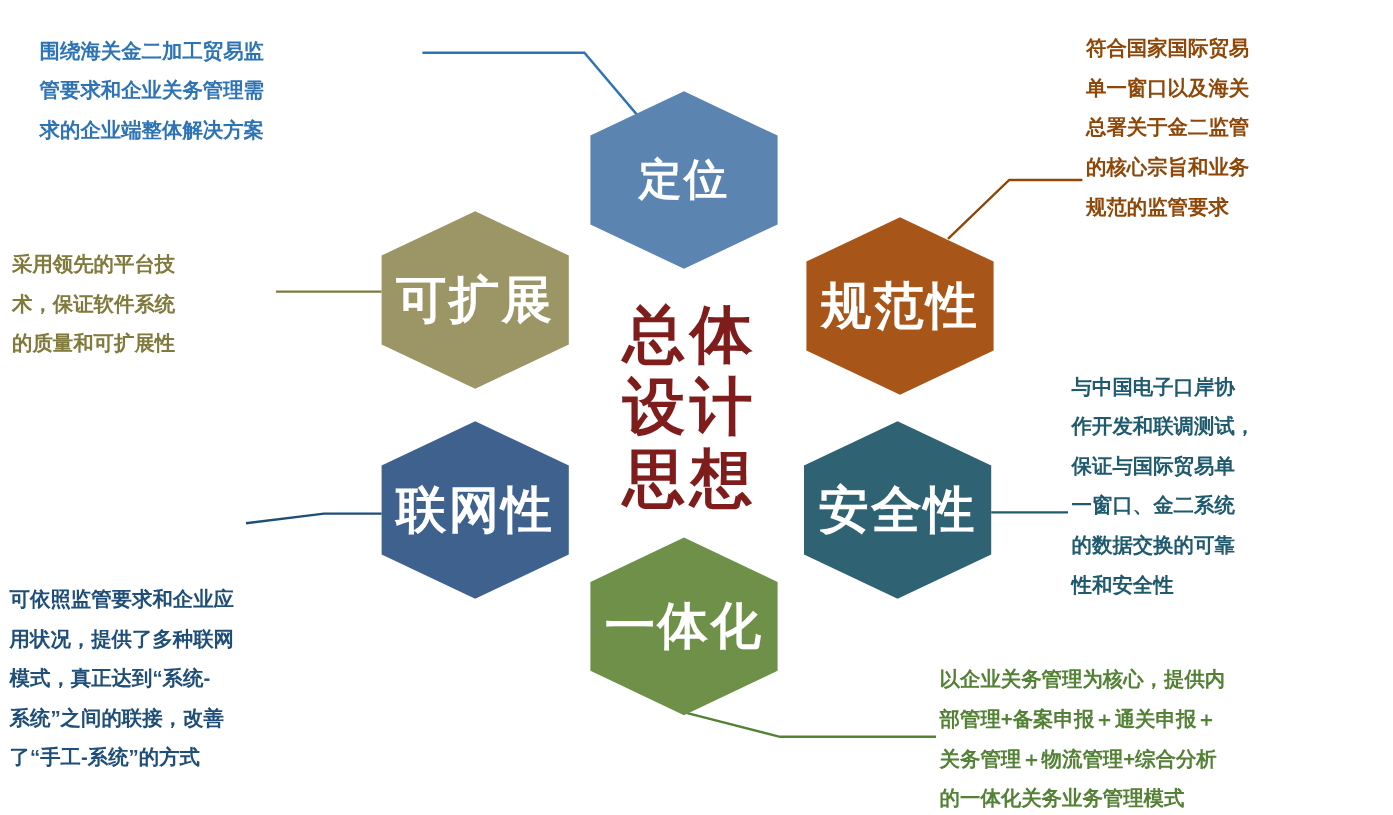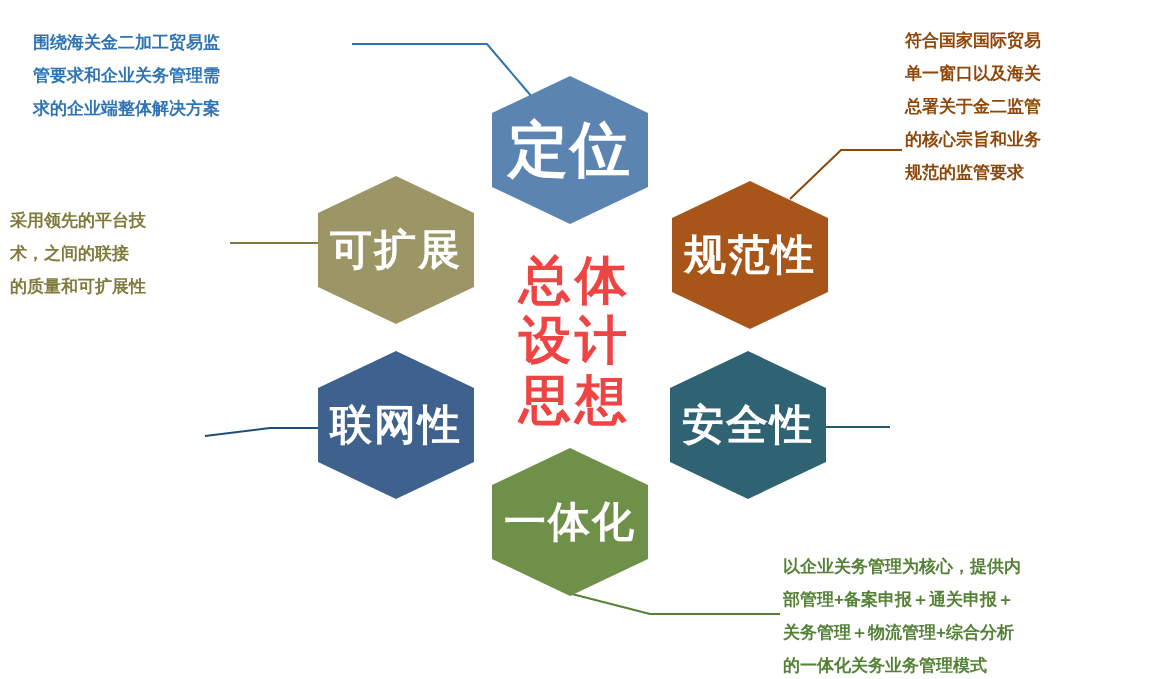--- a/index.html
+++ b/index.html
@@ -16,21 +16,21 @@
   .hex-label {
     position: absolute;
     transform: translate(-50%, -50%);
     color: #ffffff;
     font-weight: bold;
     font-size: 42px;
     letter-spacing: 2px;
     white-space: nowrap;
     text-align: center;
   }
-  .hex-label.two-char { font-size: 60px; }
+  .hex-label.two-char { font-size: 36px; }
   .center-title {
     position: absolute;
     left: 575px;
     top: 340px;
     transform: translate(-50%, -50%);
     font-size: 52px;
     font-weight: bold;
     line-height: 60px;
     letter-spacing: 4px;
     text-align: center;
@@ -66,33 +66,44 @@
     <polygon points="396,176 474,213 474,287 396,324 318,287 318,213" fill="#9C9566"></polygon>
   </svg>
 
   <div class="hex-label two-char" style="left:570px; top:150px;">定位</div>
   <div class="hex-label" style="left:748px; top:425px;">安全性</div>
   <div class="hex-label" style="left:750px; top:255px;">规范性</div>
   <div class="hex-label" style="left:570px; top:522px;font-family:Liberation Mono, monospace;">一体化</div>
   <div class="hex-label" style="left:396px; top:250px;">可扩展</div>
   <div class="hex-label" style="left:396px; top:425px;">联网性</div>
 
-  <div class="center-title" style="color: #ef4444;">总体
+  <div class="center-title" style="color: #7f1d1d;">总体
 设计
 思想</div>
 
   <div class="desc" style="left: 33px; top: 26px; color: rgb(46, 116, 181);">围绕海关金二加工贸易监
 管要求和企业关务管理需
 求的企业端整体解决方案</div>
   <div class="desc" style="left: 905px; top: 24px; color: rgb(143, 71, 8);">符合国家国际贸易
 单一窗口以及海关
 总署关于金二监管
 的核心宗旨和业务
 规范的监管要求</div>
   <div class="desc" style="left: 10px; top: 204px; color: rgb(128, 122, 60);">采用领先的平台技
-术，之间的联接
+术，保证软件系统
 的质量和可扩展性</div>
+  <div class="desc" style="left: 893px; top: 306px; color: rgb(31, 90, 110);">与中国电子口岸协
+作开发和联调测试，
+保证与国际贸易单
+一窗口、金二系统
+的数据交换的可靠
+性和安全性</div>
+  <div class="desc" style="left: 8px; top: 483px; color: rgb(31, 78, 121);">可依照监管要求和企业应
+用状况，提供了多种联网
+模式，真正达到“系统-
+系统”之间的联接，改善
+了“手工-系统”的方式</div>
   <div class="desc" style="left: 783px; top: 550px; color: rgb(83, 129, 53);">以企业关务管理为核心，提供内
 部管理+备案申报＋通关申报＋
 关务管理＋物流管理+综合分析
 的一体化关务业务管理模式</div>
 
 </div>
 
 </body></html>

